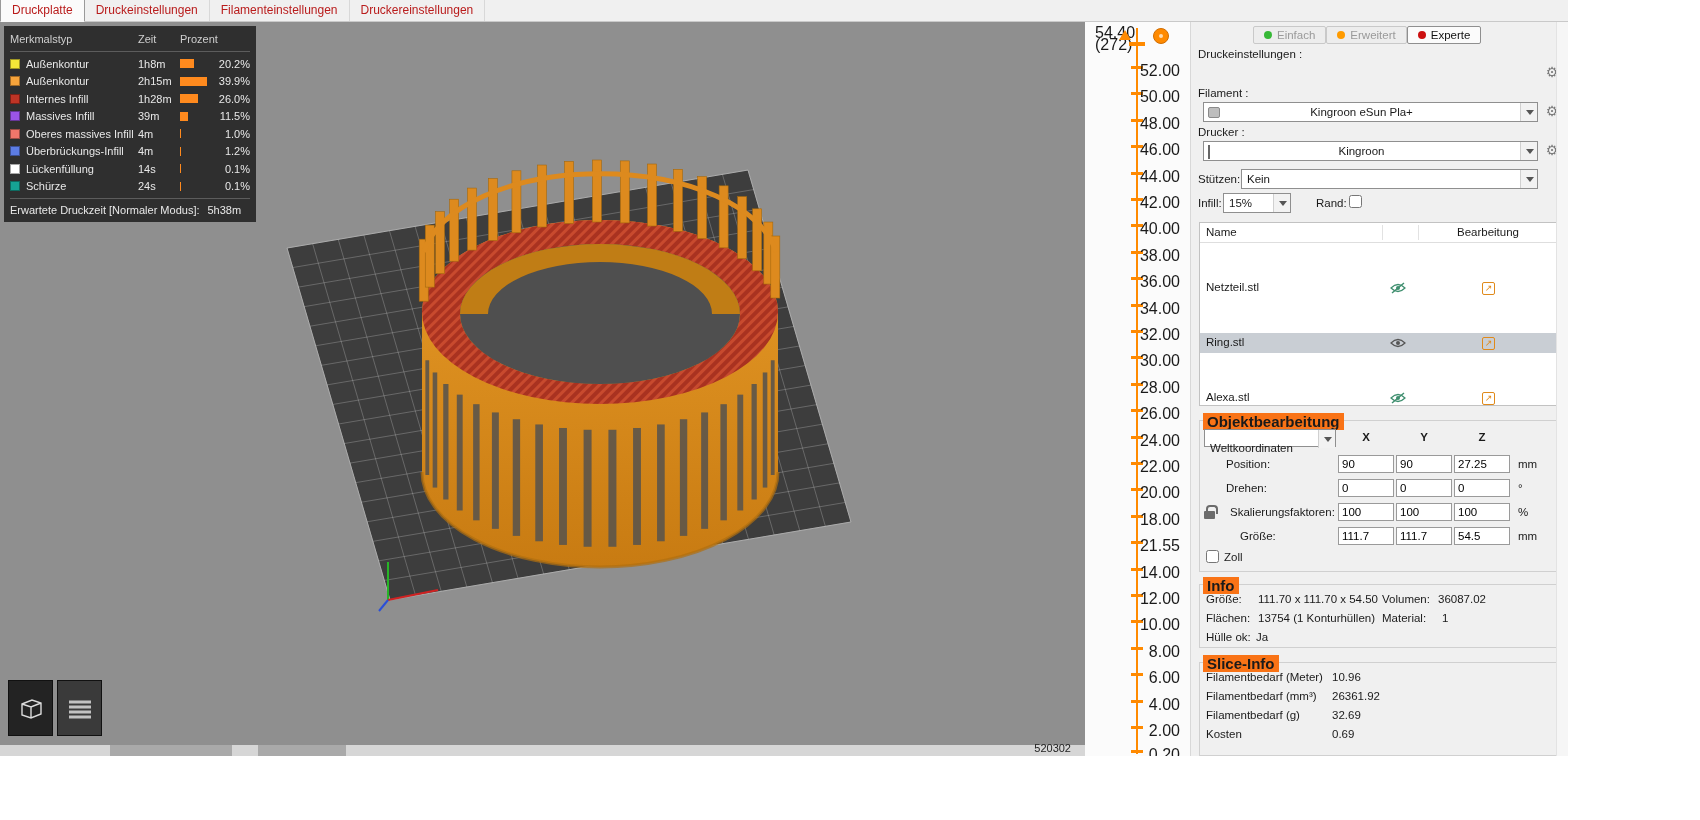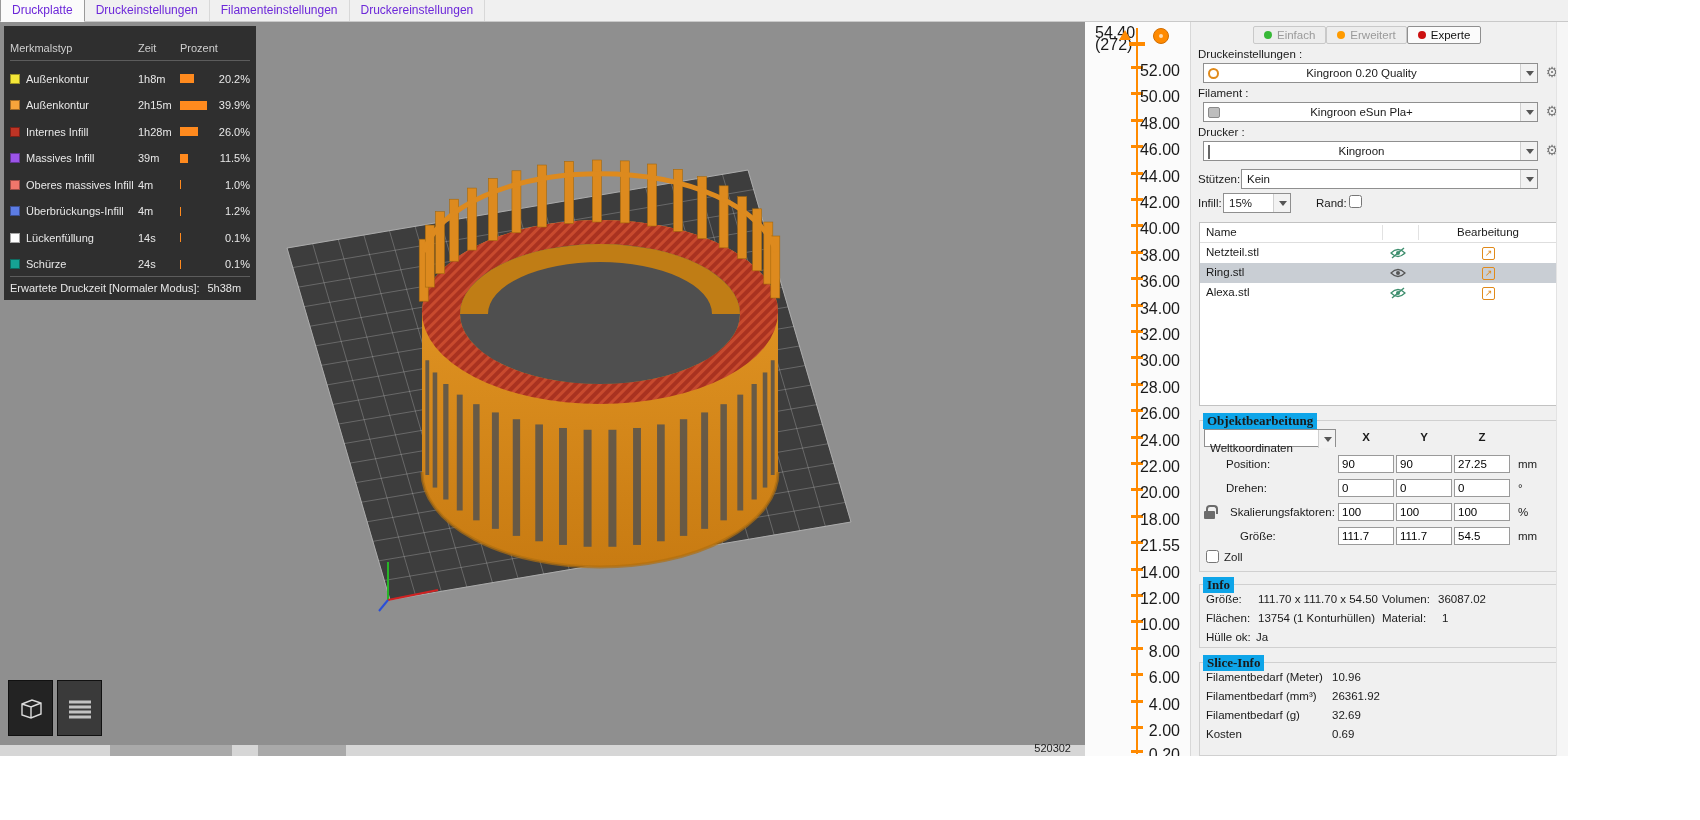--- a/index.html
+++ b/index.html
@@ -4,32 +4,32 @@
 <style>
   * { margin:0; padding:0; box-sizing:border-box; }
   body { width:1700px; height:820px; position:relative; background:#ffffff;
          font-family:"Liberation Sans", sans-serif; color:#1a1a1a; overflow:hidden; }
   #app { position:absolute; left:0; top:0; width:1700px; height:820px; }
   .window { position:absolute; left:0; top:0; width:1568px; height:756px; background:#f0f0f0; }
 
   
   .tabbar { position:absolute; left:0; top:0; width:1568px; height:22px; background:#f0f0f0;
             border-bottom:1px solid #c9c9c9; display:flex; align-items:flex-end; font-size:12px; }
-  .tab { padding:3px 11px 4px; border-right:1px solid #d8d8d8; color:#6d28d9; cursor:default; }
+  .tab { padding:3px 11px 4px; border-right:1px solid #d8d8d8; color:#b91c1c; cursor:default; }
   .tab.active { background:#fbfbfb; border:1px solid #9a9a9a; border-bottom:1px solid #fbfbfb;
                 margin-bottom:-1px; }
 
   
   .viewport { position:absolute; left:0; top:22px; width:1085px; height:723px; background:#8f8f8f; overflow:hidden; }
   #scene { position:absolute; left:0; top:0; }
 
   
   .legend { position:absolute; left:4px; top:4px; width:252px; background:rgba(40,40,40,.93);
             color:#e8e8e8; font-size:11px; padding:4px 6px 6px; }
-  .legend-row { display:grid; grid-template-columns:16px 112px 42px 36px 1fr; height:17.5px; align-items:center;margin-top:9px; }
+  .legend-row { display:grid; grid-template-columns:16px 112px 42px 36px 1fr; height:17.5px; align-items:center; }
   .legend-head { color:#cfcfcf; height:18px; }
   .legend-head .lh-type { grid-column:1/3; }
   .swatch { width:10px; height:10px; border:1px solid rgba(0,0,0,.35); }
   .bar { height:9px; background:#ff8a1e; }
   .pct { text-align:right; }
   .legend-sep { border-top:1px solid #5c5c5c; margin:3px 0; }
   .legend-footer { display:flex; padding-top:2px; }
   .legend-footer .val { margin-left:8px; }
 
   
@@ -87,32 +87,32 @@
   .icon-printer { width:12px; height:11px; border:1px solid #666; background:#fff; position:relative; }
   .icon-printer::before { content:""; position:absolute; left:1px; top:1px; right:1px; height:3px; background:#888; }
   .gear { position:absolute; left:352px; width:18px; height:18px; font-size:14px; line-height:18px;
           text-align:center; color:#7a7a7a; cursor:default; }
 
   
   .objtable { position:absolute; left:8px; top:200px; width:358px; height:184px; background:#fff;
               border:1px solid #c2c2c2; }
   .tbl-header { position:relative; height:20px; border-bottom:1px solid #dedede; }
   .tbl-header .colsep { position:absolute; top:2px; bottom:2px; border-left:1px solid #e2e2e2; }
-  .tbl-row { position:relative; height:20px; }
+  .tbl-row { position:relative; height:20px;margin-top:35px; }
   .tbl-row.selected { background:#c9ced4; }
   .cell-name { position:absolute; left:6px; top:3px; }
   .cell-eye { position:absolute; left:190px; top:4px; }
   .cell-edit { position:absolute; left:282px; top:3px; }
   .export-icon { display:inline-block; width:13px; height:13px; border:1px solid #e08a1b; border-radius:2px;
                  color:#e08a1b; font-size:9px; line-height:11px; text-align:center; }
 
   
   .section { position:absolute; left:8px; width:358px; border:1px solid #d0d0d0; }
-  .sec-title { position:absolute; top:-8px; left:3px; background:#0ea5e9; padding:0 4px;
-               font-weight:bold; font-size:13px;font-family:Liberation Serif, serif; }
+  .sec-title { position:absolute; top:-8px; left:3px; background:#f97316; padding:0 4px;
+               font-weight:bold; font-size:15px; }
   #sec-object { top:398px; height:152px; }
   #sec-info   { top:562px; height:64px; }
   #sec-slice  { top:640px; height:94px; }
 
   .coord-combo { left:4px; top:8px; width:132px; height:18px; }
   .coord-combo .combo-text { top:12px; }
   .axis-h { position:absolute; top:10px; width:56px; text-align:center; font-weight:bold; }
   .om-label { position:absolute; left:14px;padding-left:12px; }
   .om-input { position:absolute; width:56px; height:18px; border:1px solid #9a9a9a; background:#fff;
               font-size:11.5px; font-family:"Liberation Sans",sans-serif; padding-left:3px; }
@@ -478,25 +478,20 @@
           <span class="dot" style="background-color: rgb(255, 155, 0);"></span>
           <span>Erweitert</span>
         </div>
         <div class="mode-btn active">
           <span class="dot" style="background-color: rgb(204, 17, 17);"></span>
           <span>Experte</span>
         </div>
       </div>
 
       <div class="plabel" style="top:26px">Druckeinstellungen :</div>
-      <div class="combo c-main" style="top:41px">
-        <span class="cicon icon-ring"></span>
-        <span class="combo-text">Kingroon 0.20 Quality</span>
-        <span class="arrowbox"></span>
-      </div>
       <div class="gear" style="top:41px">⚙</div>
 
       <div class="plabel" style="top:65px">Filament :</div>
       <div class="combo c-main" style="top:80px">
         <span class="cicon icon-spool"></span>
         <span class="combo-text">Kingroon eSun Pla+</span>
         <span class="arrowbox"></span>
       </div>
       <div class="gear" style="top:80px">⚙</div>
 

